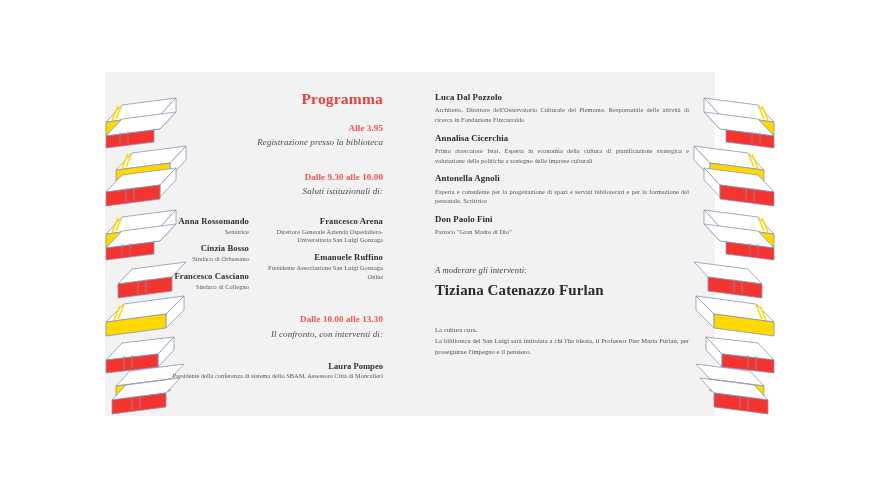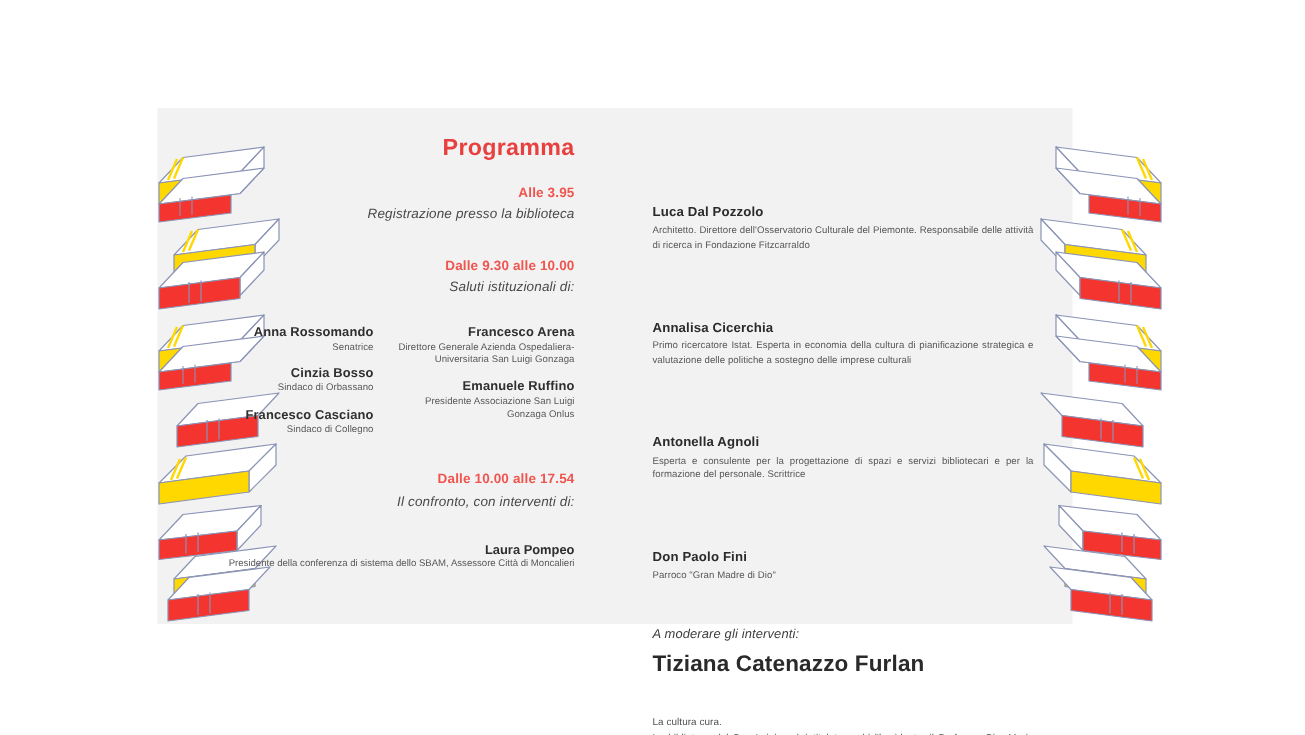--- a/index.html
+++ b/index.html
@@ -10,20 +10,21 @@
     overflow: hidden;
     background: #ffffff;
     font-family: "Liberation Sans", sans-serif;
   }
 
   #poster {
     position: relative;
     width: 802px;
     height: 490px;
     background: #ffffff;
+    font-family: Liberation Serif, serif;
   }
 
   
   .panel {
     position: absolute;
     left: 105px;
     top: 72px;
     width: 610px;
     height: 344px;
     background: #f2f2f2;
@@ -137,21 +138,20 @@
 
   
   .speaker { margin-bottom: 8px; }
   .speaker .nm {
     font-size: 8.8px;
     font-weight: bold;
     color: #2a2a2a;
     line-height: 1.3;
     letter-spacing: .1px;
     margin-bottom: 2px;
-    margin-top: 44px;
   }
   .speaker .bio {
     font-size: 6.4px;
     color: #565656;
     line-height: 1.5;
     text-align: justify;
     letter-spacing: .05px;
   }
 
   .moderate-label {
@@ -388,21 +388,21 @@
           </div>
           <div class="person">
             <div class="nm">Emanuele Ruffino</div>
             <div class="role">Presidente Associazione San Luigi Gonzaga Onlus</div>
           </div>
         </div>
       </div>
 
       <div class="gap-md"></div>
 
-      <div class="time">Dalle 10.00 alle 17.54</div>
+      <div class="time">Dalle 10.00 alle 13.30</div>
       <div class="subtitle">Il confronto, con interventi di:</div>
 
       <div class="gap-md"></div>
 
       <div class="solo">
         <div class="nm">Laura Pompeo</div>
         <div class="role">Presidente della conferenza di sistema dello SBAM, Assessore Città di Moncalieri</div>
       </div>
 
     </div>

